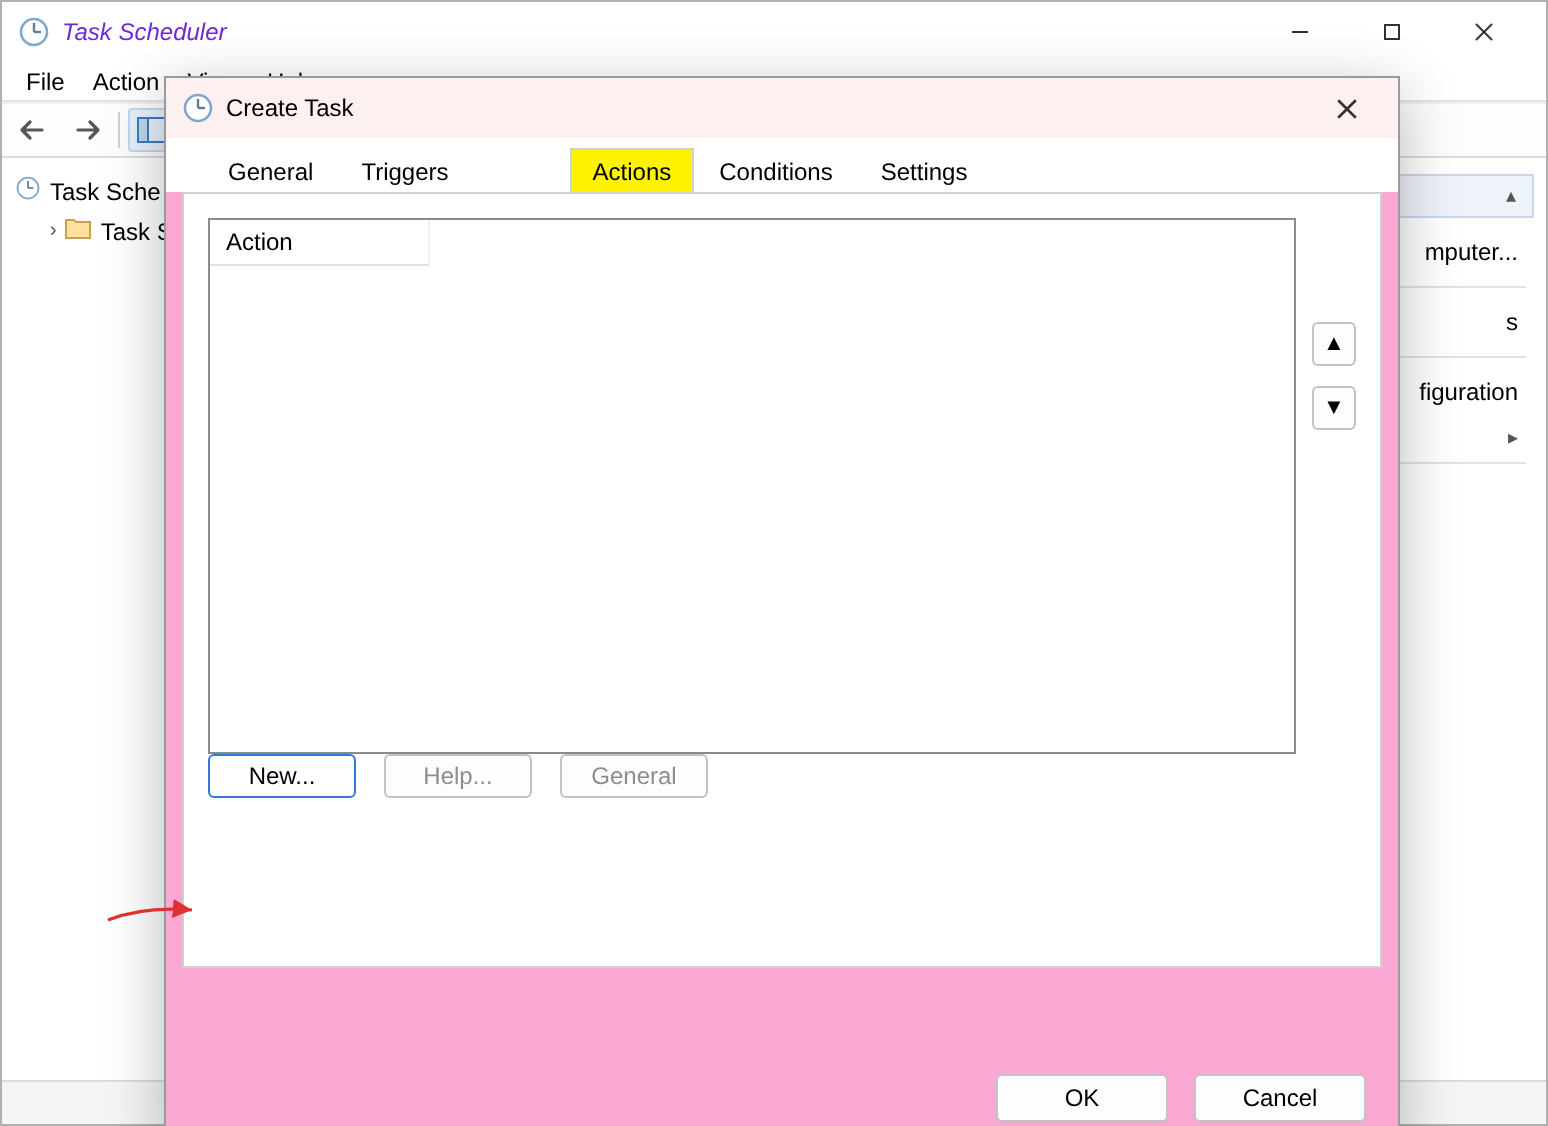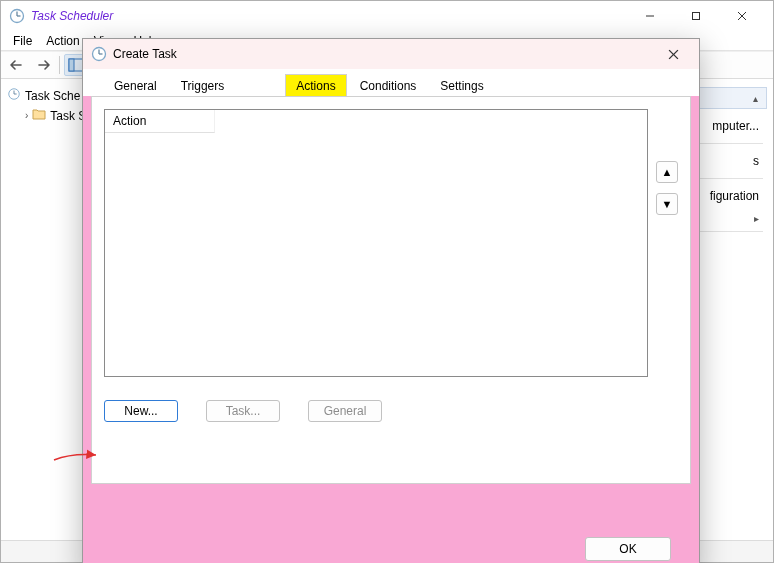--- a/index.html
+++ b/index.html
@@ -49,26 +49,26 @@
     .list-wrap { display: flex; gap: 8px; }
     .listbox { border: 1px solid #8a8a8a; height: 268px; flex: 1; background: #fff; }
     .list-header { display: flex; }
     .list-header .col { padding: 4px 8px; border-bottom: 1px solid #e0e0e0; border-right: 1px solid #f0f0f0; background: #fff; }
     .col-action { width: 110px; }
     .col-details { flex: 1; }
 
     .reorder { display: flex; flex-direction: column; gap: 10px; padding-top: 52px; }
     .sq-btn { width: 22px; height: 22px; border: 1px solid #c2c2c2; border-radius: 3px; background: #fdfdfd; display:flex; align-items:center; justify-content:center; font-size: 11px;}
 
-    .action-buttons { display: flex; gap: 28px; margin-top: 23px; }
+    .action-buttons { display: flex; gap: 14px; margin-top: 0; }
     .btn { width: 74px; height: 22px; border: 1px solid #c2c2c2; background: #fdfdfd; border-radius: 3px; display:flex; align-items:center; justify-content:center; }
     .btn.primary { border-color: #2f7bd6; background: #fff; }
     .btn.disabled { color: #8d8d8d; }
 
-    .dlg-footer { position: absolute; right: 28px; bottom: 12px; display: flex; gap: 13px;}
+    .dlg-footer { position: absolute; right: 16px; bottom: 12px; display: flex; gap: 13px;}
     .btn.footer { width: 86px; height: 24px; }
 
     
     .arrow { position: absolute; top: 448px; left: 52px; width: 48px; height: 16px; pointer-events: none; }
 
     
     .chev { font-size: 10px; color: #555; }
   </style>
 </head>
 <body>
@@ -212,27 +212,28 @@
         </div>
       </div>
       <div class="reorder">
         <div class="sq-btn">▲</div>
         <div class="sq-btn">▼</div>
       </div>
     </div>
 
     <div class="action-buttons">
       <div class="btn primary">New...</div>
-      <div class="btn disabled">Task...</div>
+      <div class="btn disabled">Help...</div>
       <div class="btn disabled">General</div>
     </div>
   </div>
 
   <div class="dlg-footer">
     <div class="btn footer">OK</div>
+    <div class="btn footer">Cancel</div>
   </div>
 </div>
 
 <svg class="arrow" width="48" height="16" viewBox="0 0 48 16">
   <defs>
       <marker id="ah" markerWidth="8" markerHeight="8" refX="6" refY="3" orient="auto">
         <path d="M0,0 L6,3 L0,6 z" fill="#e03131"></path>
       </marker>
     </defs>
   <path d="M2 12 Q 20 5 44 7" stroke="#e03131" stroke-width="1.6" fill="none" marker-end="url(#ah)"></path>

